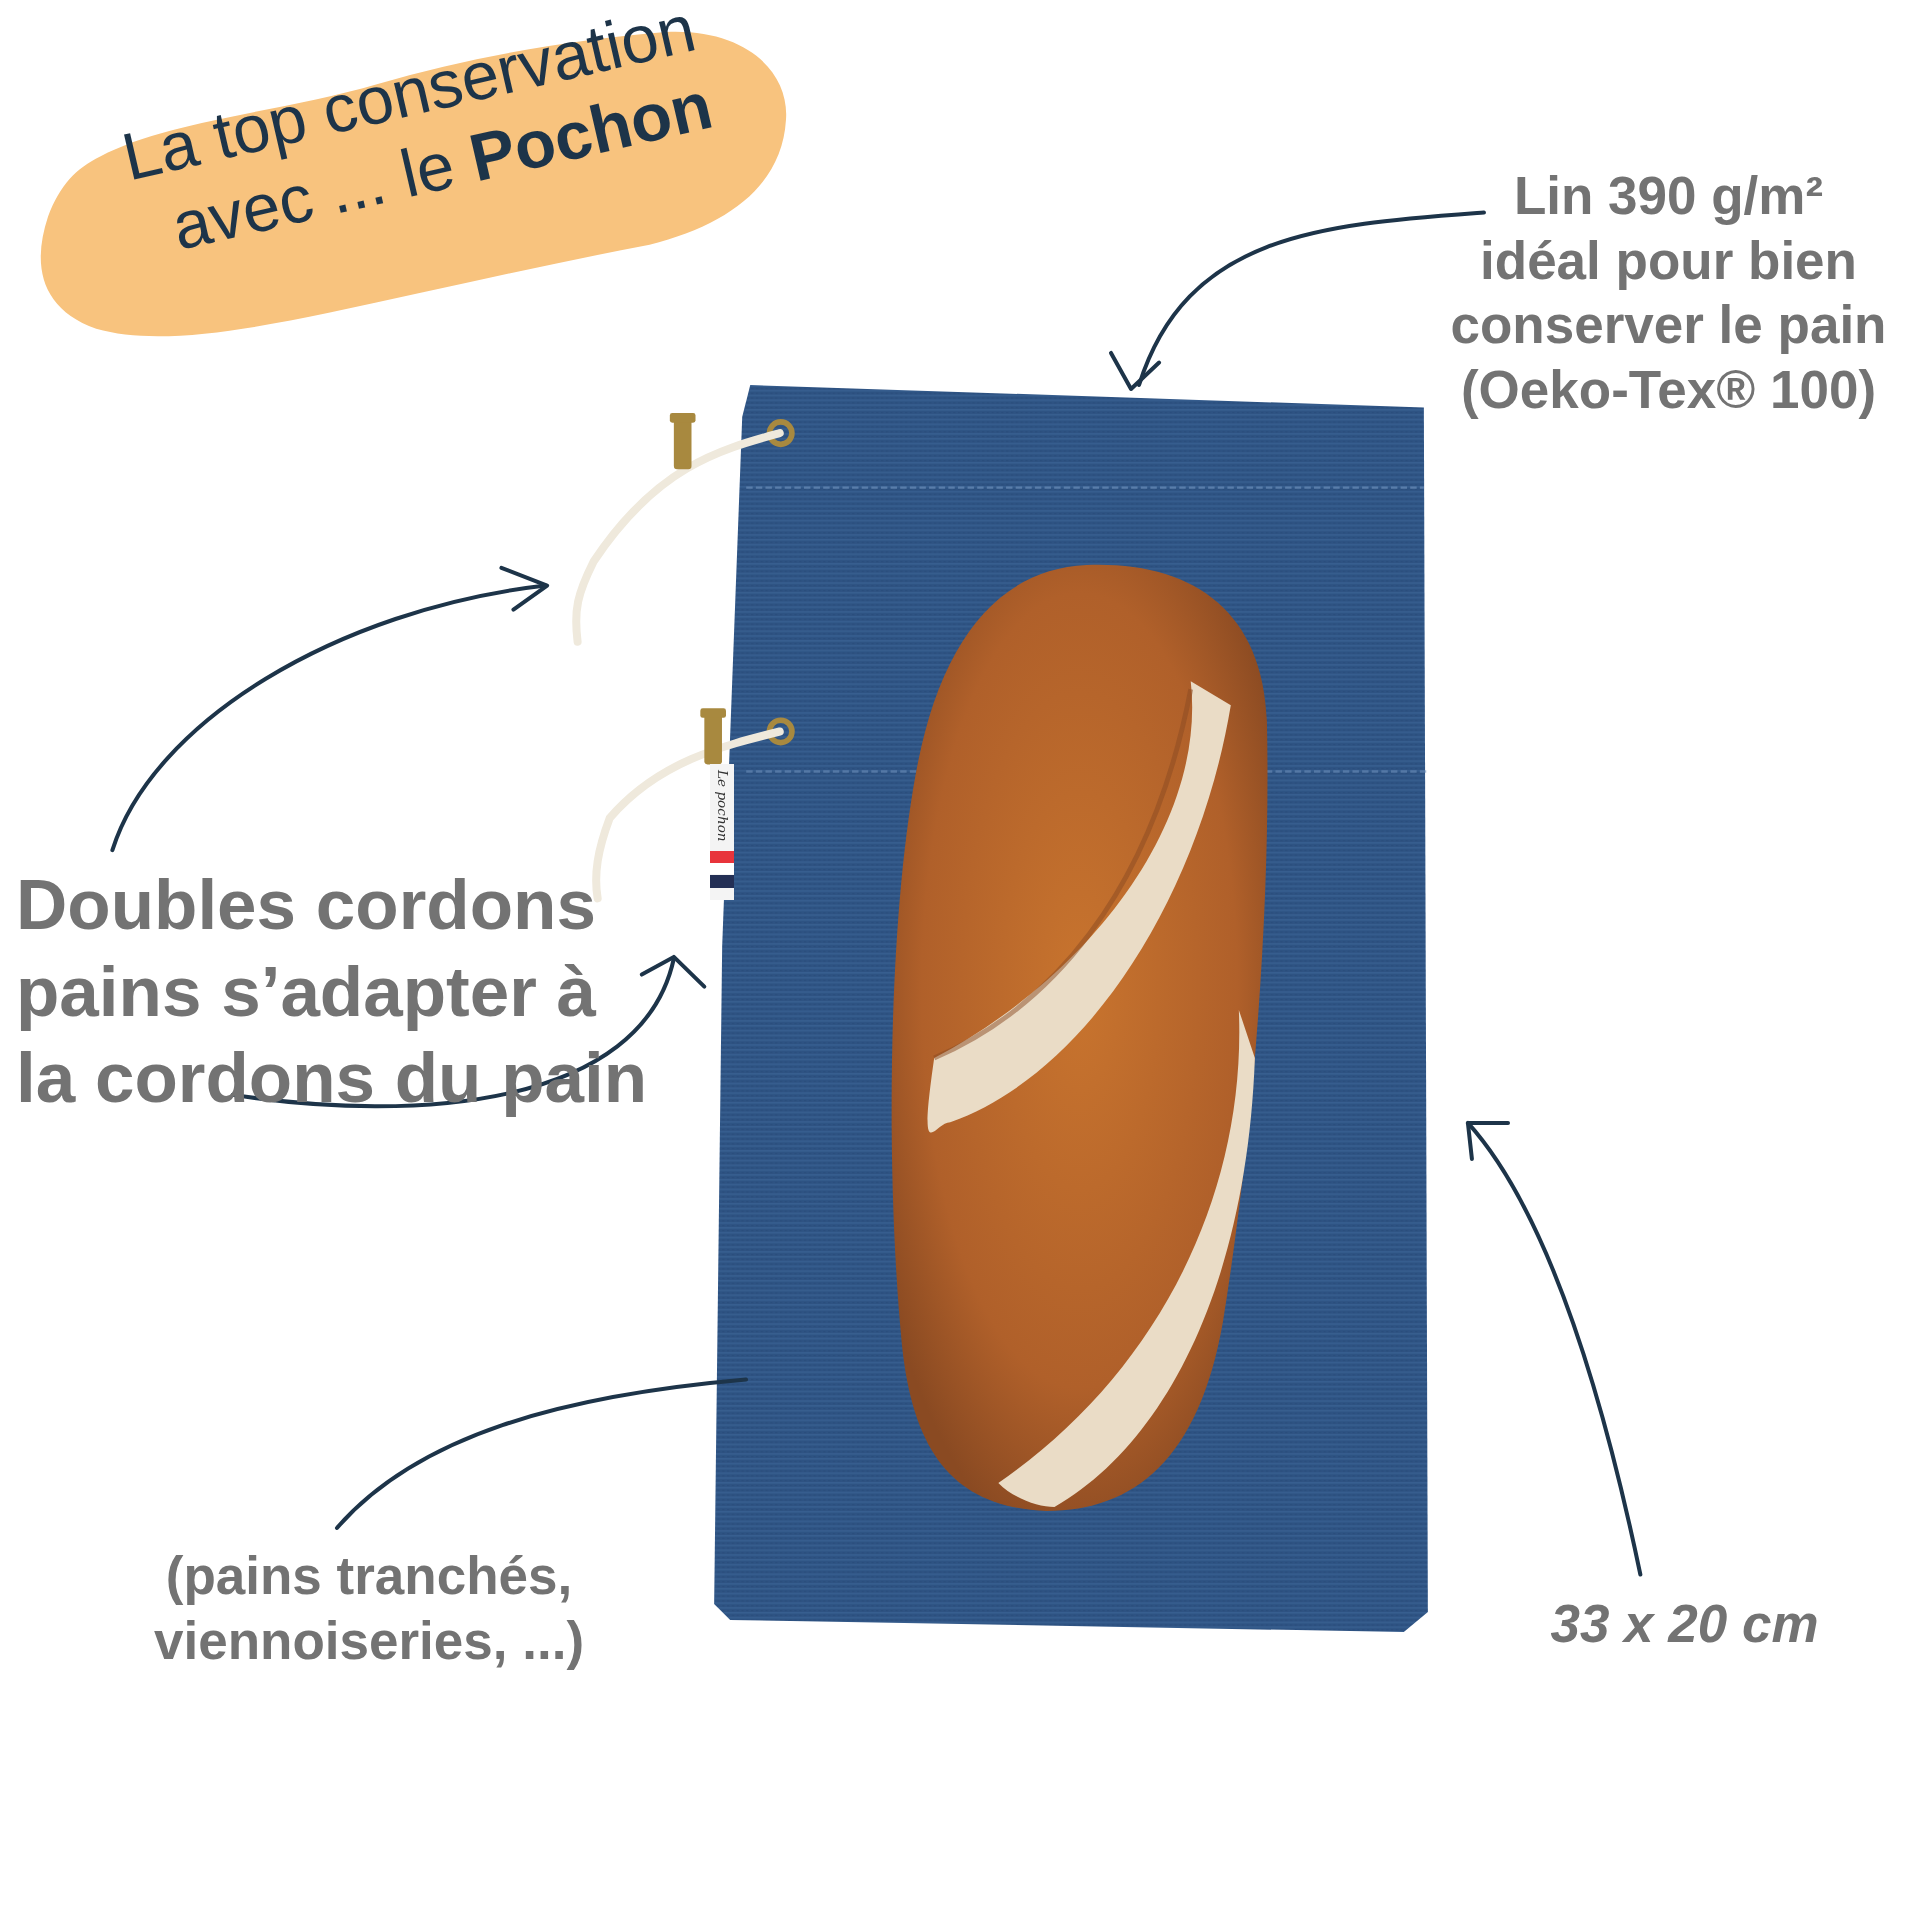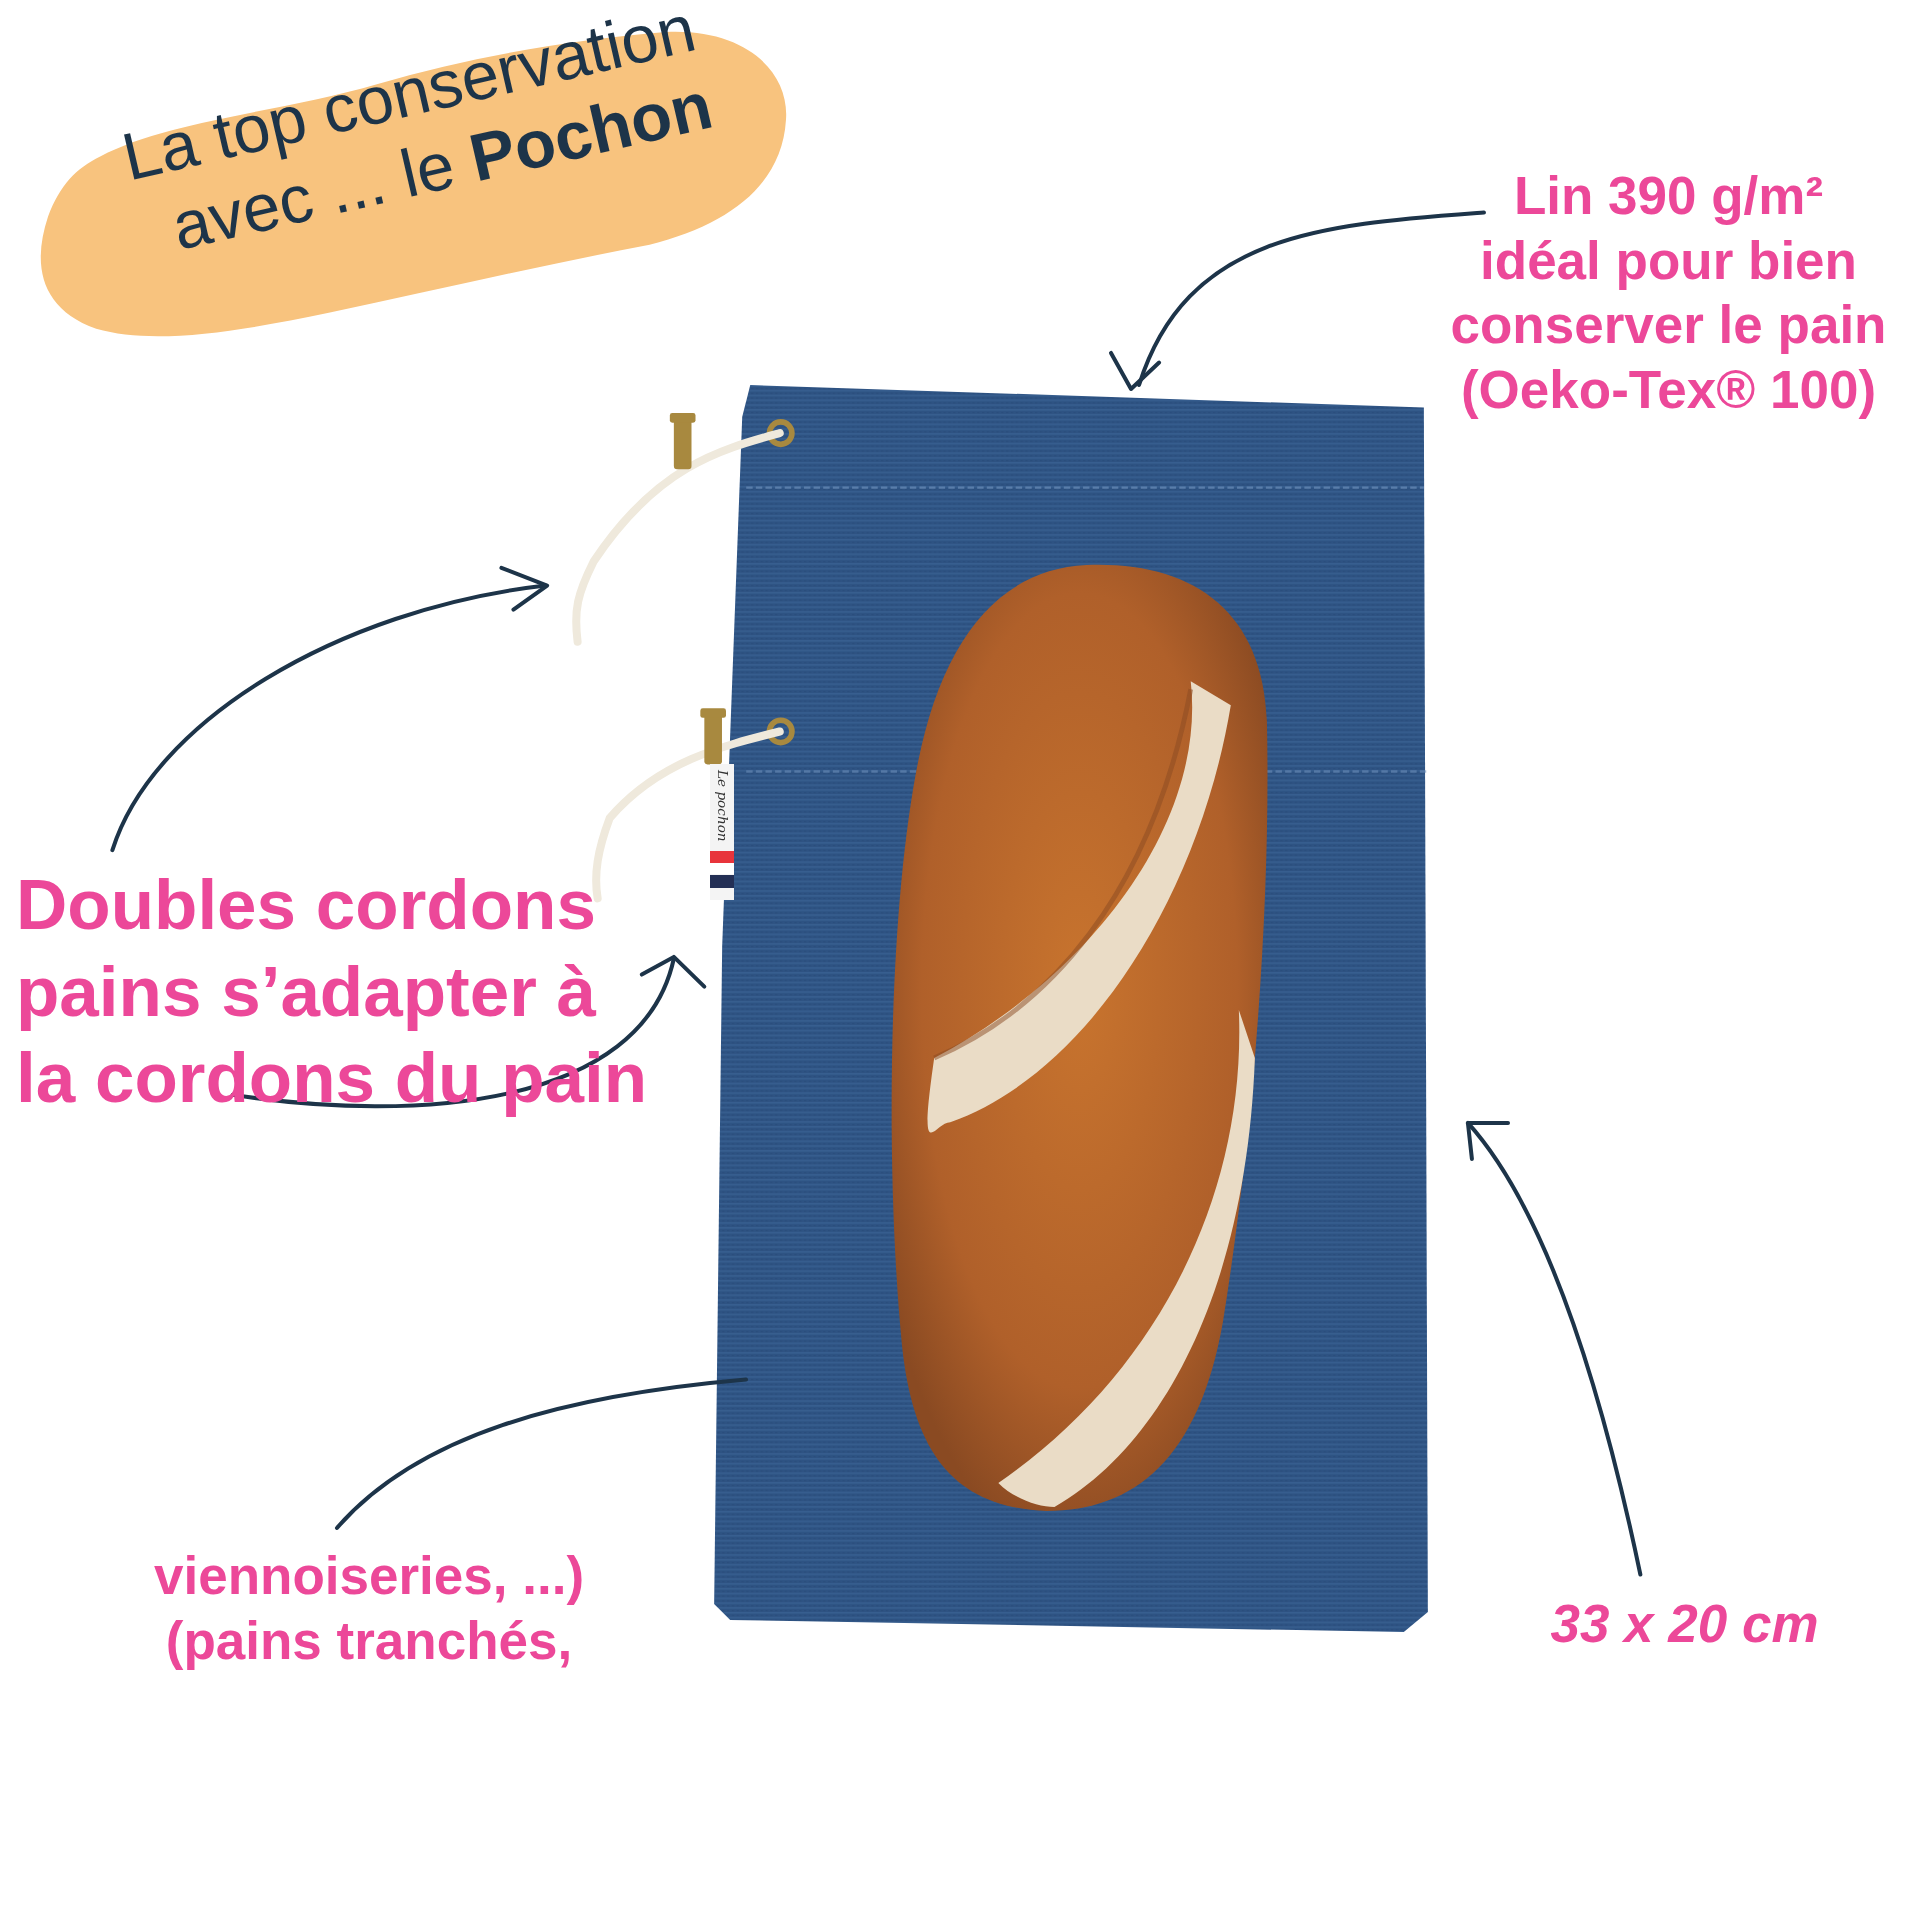--- a/index.html
+++ b/index.html
@@ -1,19 +1,19 @@
 <!DOCTYPE html>
 <html style="font-size:13px"><head>
 <meta charset="utf-8">
 <style>
   html, body { margin: 0; padding: 0; background: #ffffff; }
   body { width: 1922px; height: 1925px; position: relative; overflow: hidden;
          font-family: "Liberation Sans", "DejaVu Sans", sans-serif; }
   .abs { position: absolute; }
-  .label { color: #ec4899; font-weight: bold; text-align: center; line-height: 1.22; }
+  .label { color: #737373; font-weight: bold; text-align: center; line-height: 1.22; }
   .label div { white-space: nowrap; }
   #badge { left: 24px; top: 24px; width: 786px; height: 337px; }
   #badge-text { left: 72px; top: 48px; width: 722px; transform: rotate(-13deg); transform-origin: 50% 50%;
                 color: #1d3449; font-size: 67px; line-height: 1.18; text-align: center; }
   #badge-text .l1 { margin-left: -32px; }
   #badge-text .l2 b { font-weight: bold; }
   #linen-label { left: 1420px; top: 164px; width: 497px; font-size: 53px; }
   #cords-label { left: 16px; top: 862px; width: 513px; font-size: 71px; }
   #zero-label { left: 48px; top: 1544px; width: 642px; font-size: 53px; }
   #size-label { left: 1524px; top: 1592px; width: 321px; font-size: 53px; font-style: italic; }
@@ -109,20 +109,20 @@
   <div>(Oeko-Tex® 100)</div>
 </div>
 
 <div id="cords-label" class="abs label">
   <div>Doubles cordons</div>
   <div>pains s’adapter à</div>
   <div>la cordons du pain</div>
 </div>
 
 <div id="zero-label" class="abs label">
+  <div>(pains tranchés,</div>
   <div>viennoiseries, ...)</div>
-  <div>(pains tranchés,</div>
 </div>
 
 <div id="size-label" class="abs label">
   <div>33 x 20 cm</div>
 </div>
 
 
 </body></html>

